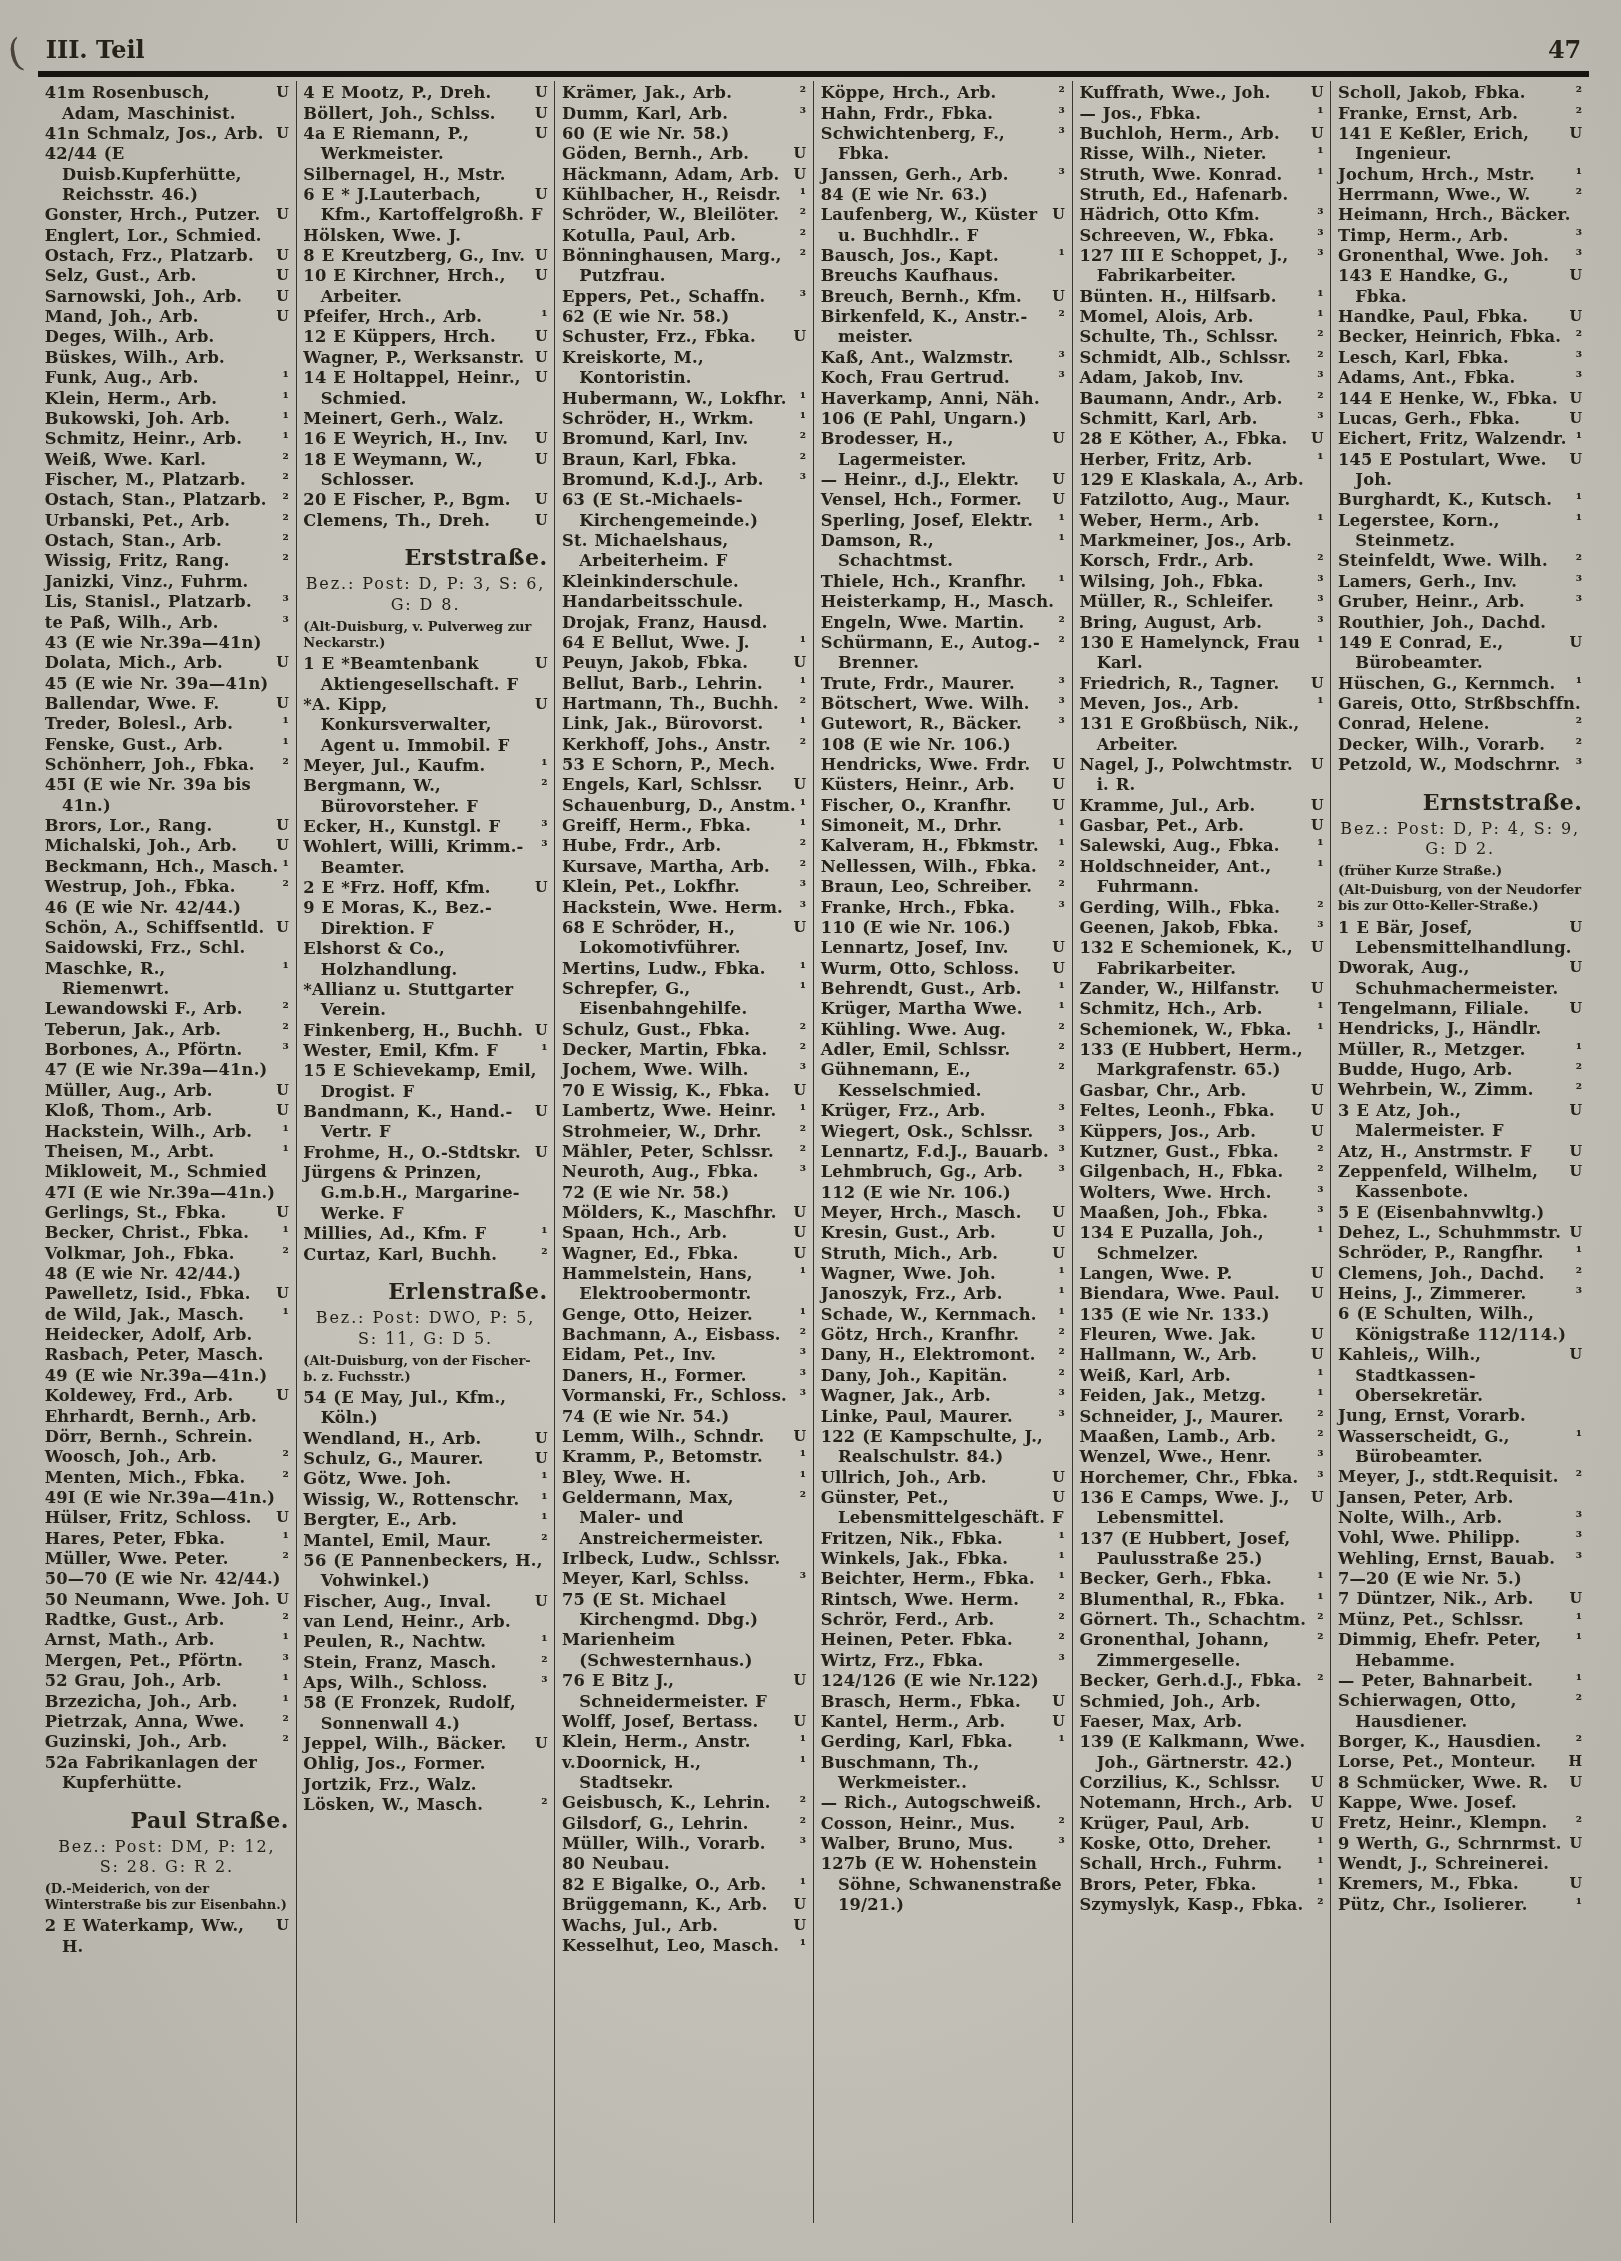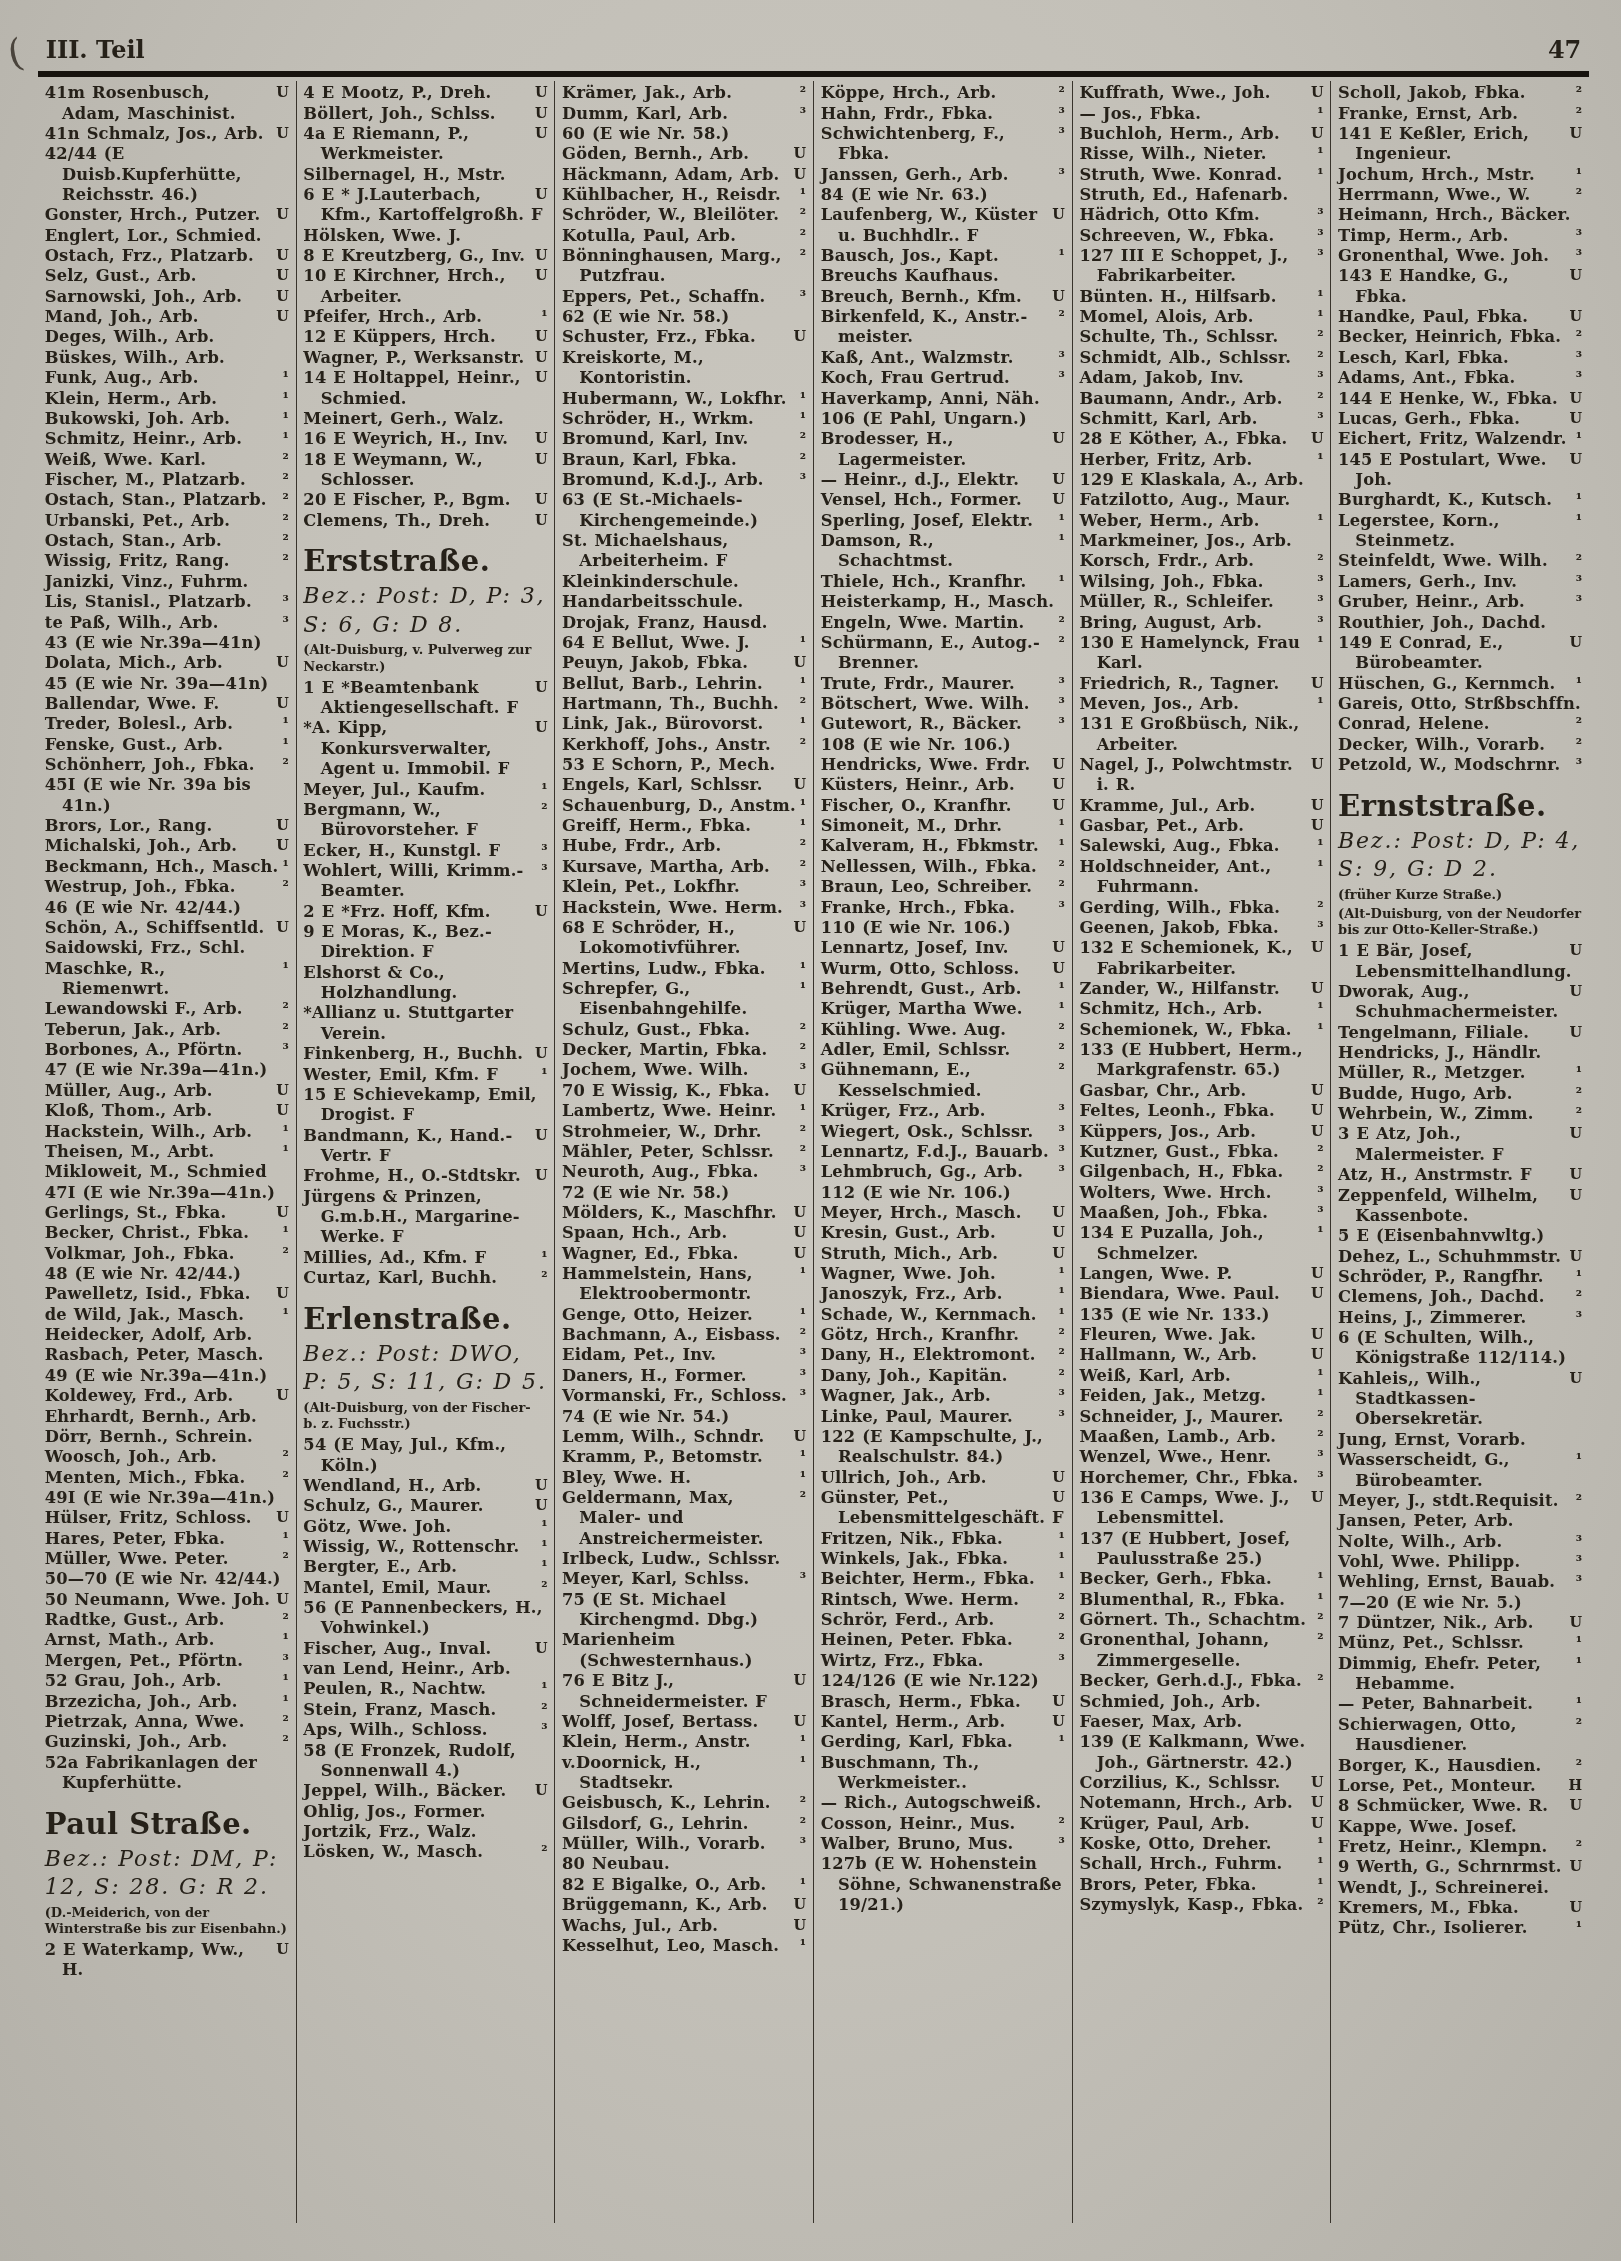--- a/index.html
+++ b/index.html
@@ -35,27 +35,27 @@
     font-size:16.3px; font-weight:bold; line-height:1.25;
     padding-left:17.3px; text-indent:-17.3px;
     letter-spacing:0.2px;
     word-spacing:1px;
   }
   .entry .mark{
     float:right; font-size:14.4px; font-weight:bold; margin-left:3.8px;
     text-indent:0;
   }
   .street-heading{
-    text-align:left; font-weight:bold; font-size:29px; margin:13.4px 0 3.8px 0;
+    text-align:right; font-weight:bold; font-size:22px; margin:13.4px 0 3.8px 0;
     letter-spacing:0.5px;
   }
   .bez{
-    font-size:22px; font-weight:normal;
+    text-align:center; font-size:16px; font-weight:normal;
     font-family:"DejaVu Serif","Liberation Serif",serif;
-    letter-spacing:1.9px; line-height:1.3; margin-bottom:2.9px;font-style:italic;
+    letter-spacing:1.9px; line-height:1.3; margin-bottom:2.9px;
   }
   .note{
     text-align:left; font-size:13px; font-weight:bold; line-height:1.25;
     margin-bottom:2.9px;
   }
 </style>
 </head>
 <body>
 
 <div class="page">

